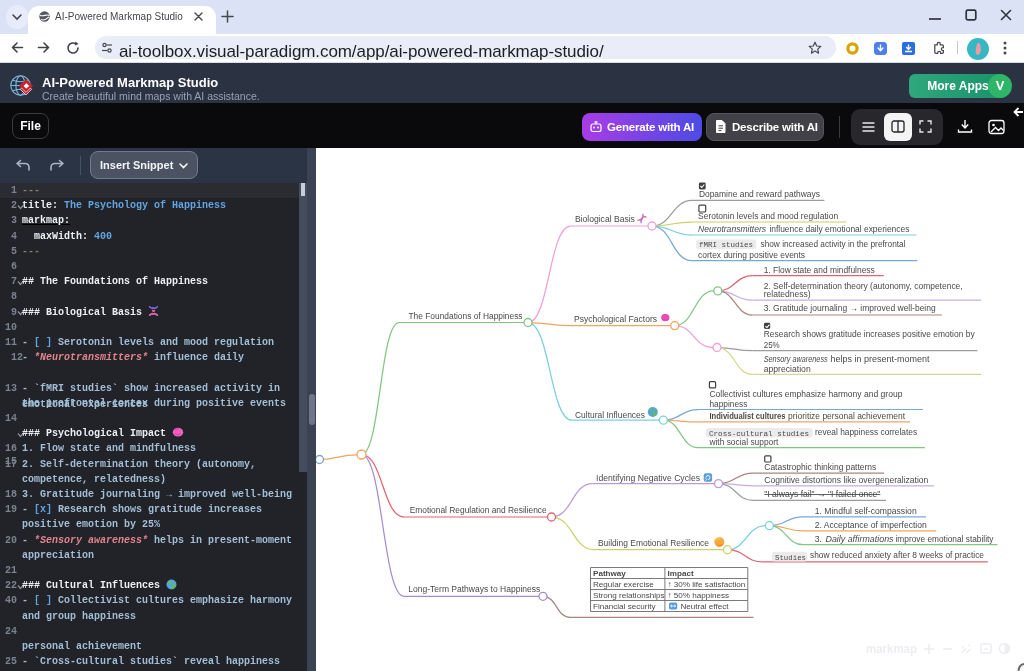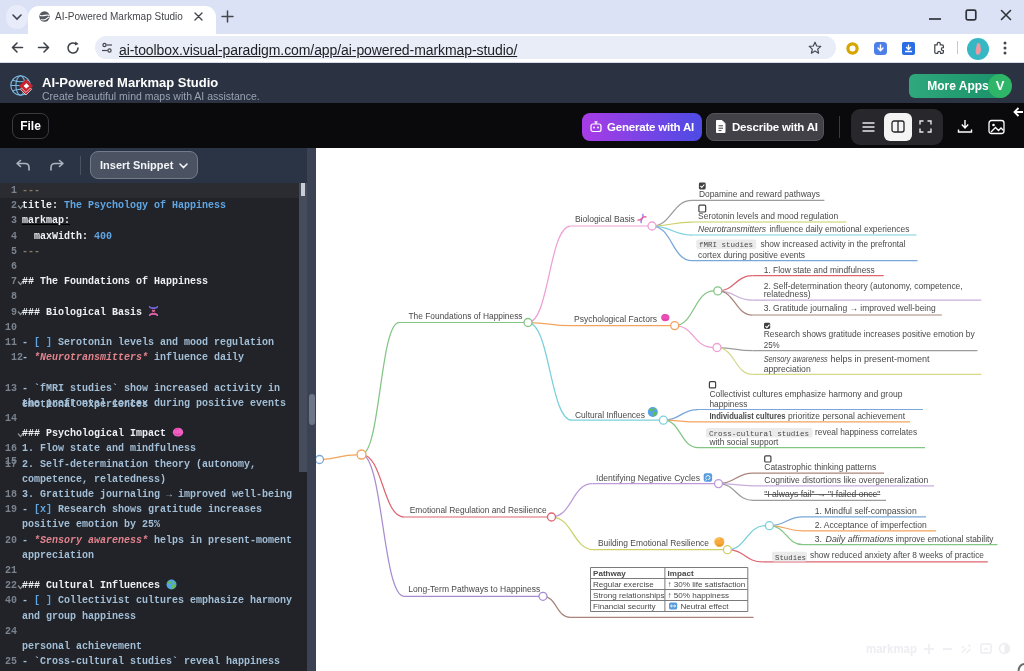--- a/index.html
+++ b/index.html
@@ -51,21 +51,21 @@
       <path d="M12 7 A5 5 0 1 1 9.5 2.7" stroke="#3e4248" stroke-width="1.6" fill="none" stroke-linecap="round"></path>
       <path d="M9.3 0.5 L12.6 3 L9 4.4 Z" fill="#3e4248"></path>
     </svg>
 <div class="ab" style="left:95px;top:36px;width:741px;height:23px;border-radius:12px;background:#e9edf8;"></div>
 <svg class="ab" style="left:101px;top:42px" width="12" height="12" viewBox="0 0 12 12">
       <circle cx="3.5" cy="3" r="1.6" fill="none" stroke="#45484f" stroke-width="1.2"></circle>
       <path d="M5.4 3 H11" stroke="#45484f" stroke-width="1.2"></path>
       <circle cx="8.5" cy="8.5" r="1.6" fill="none" stroke="#45484f" stroke-width="1.2"></circle>
       <path d="M1 8.5 H6.6" stroke="#45484f" stroke-width="1.2"></path>
     </svg>
-<div class="ab" style="left:119px;top:42px;font-size:14px;color:#1c1e21;letter-spacing:-0.08px;white-space:nowrap;text-decoration:underline;">ai-toolbox.visual-paradigm.com/app/ai-powered-markmap-studio/</div>
+<div class="ab" style="left:119px;top:42px;font-size:17px;color:#1c1e21;letter-spacing:-0.08px;white-space:nowrap;">ai-toolbox.visual-paradigm.com/app/ai-powered-markmap-studio/</div>
 <svg class="ab" style="left:808px;top:41px" width="14" height="14" viewBox="0 0 14 14">
       <path d="M7 1.2 L8.7 5 L12.8 5.4 L9.7 8.1 L10.6 12.2 L7 10.1 L3.4 12.2 L4.3 8.1 L1.2 5.4 L5.3 5 Z" fill="none" stroke="#45484f" stroke-width="1.2" stroke-linejoin="round"></path>
     </svg>
 
 <svg class="ab" style="left:846px;top:42px" width="13" height="13" viewBox="0 0 13 13">
       <circle cx="6.5" cy="6.5" r="4.6" fill="none" stroke="#d5a500" stroke-width="3.2"></circle>
     </svg>
 <div class="ab" style="left:874px;top:42px;width:13px;height:13px;border-radius:3.5px;background:#4d7fe8;"></div>
 <svg class="ab" style="left:874px;top:42px" width="13" height="13" viewBox="0 0 13 13">
       <path d="M6.5 3 V8 M4 6 L6.5 8.7 L9 6" stroke="#fff" stroke-width="1.4" fill="none" stroke-linecap="round" stroke-linejoin="round"></path>

